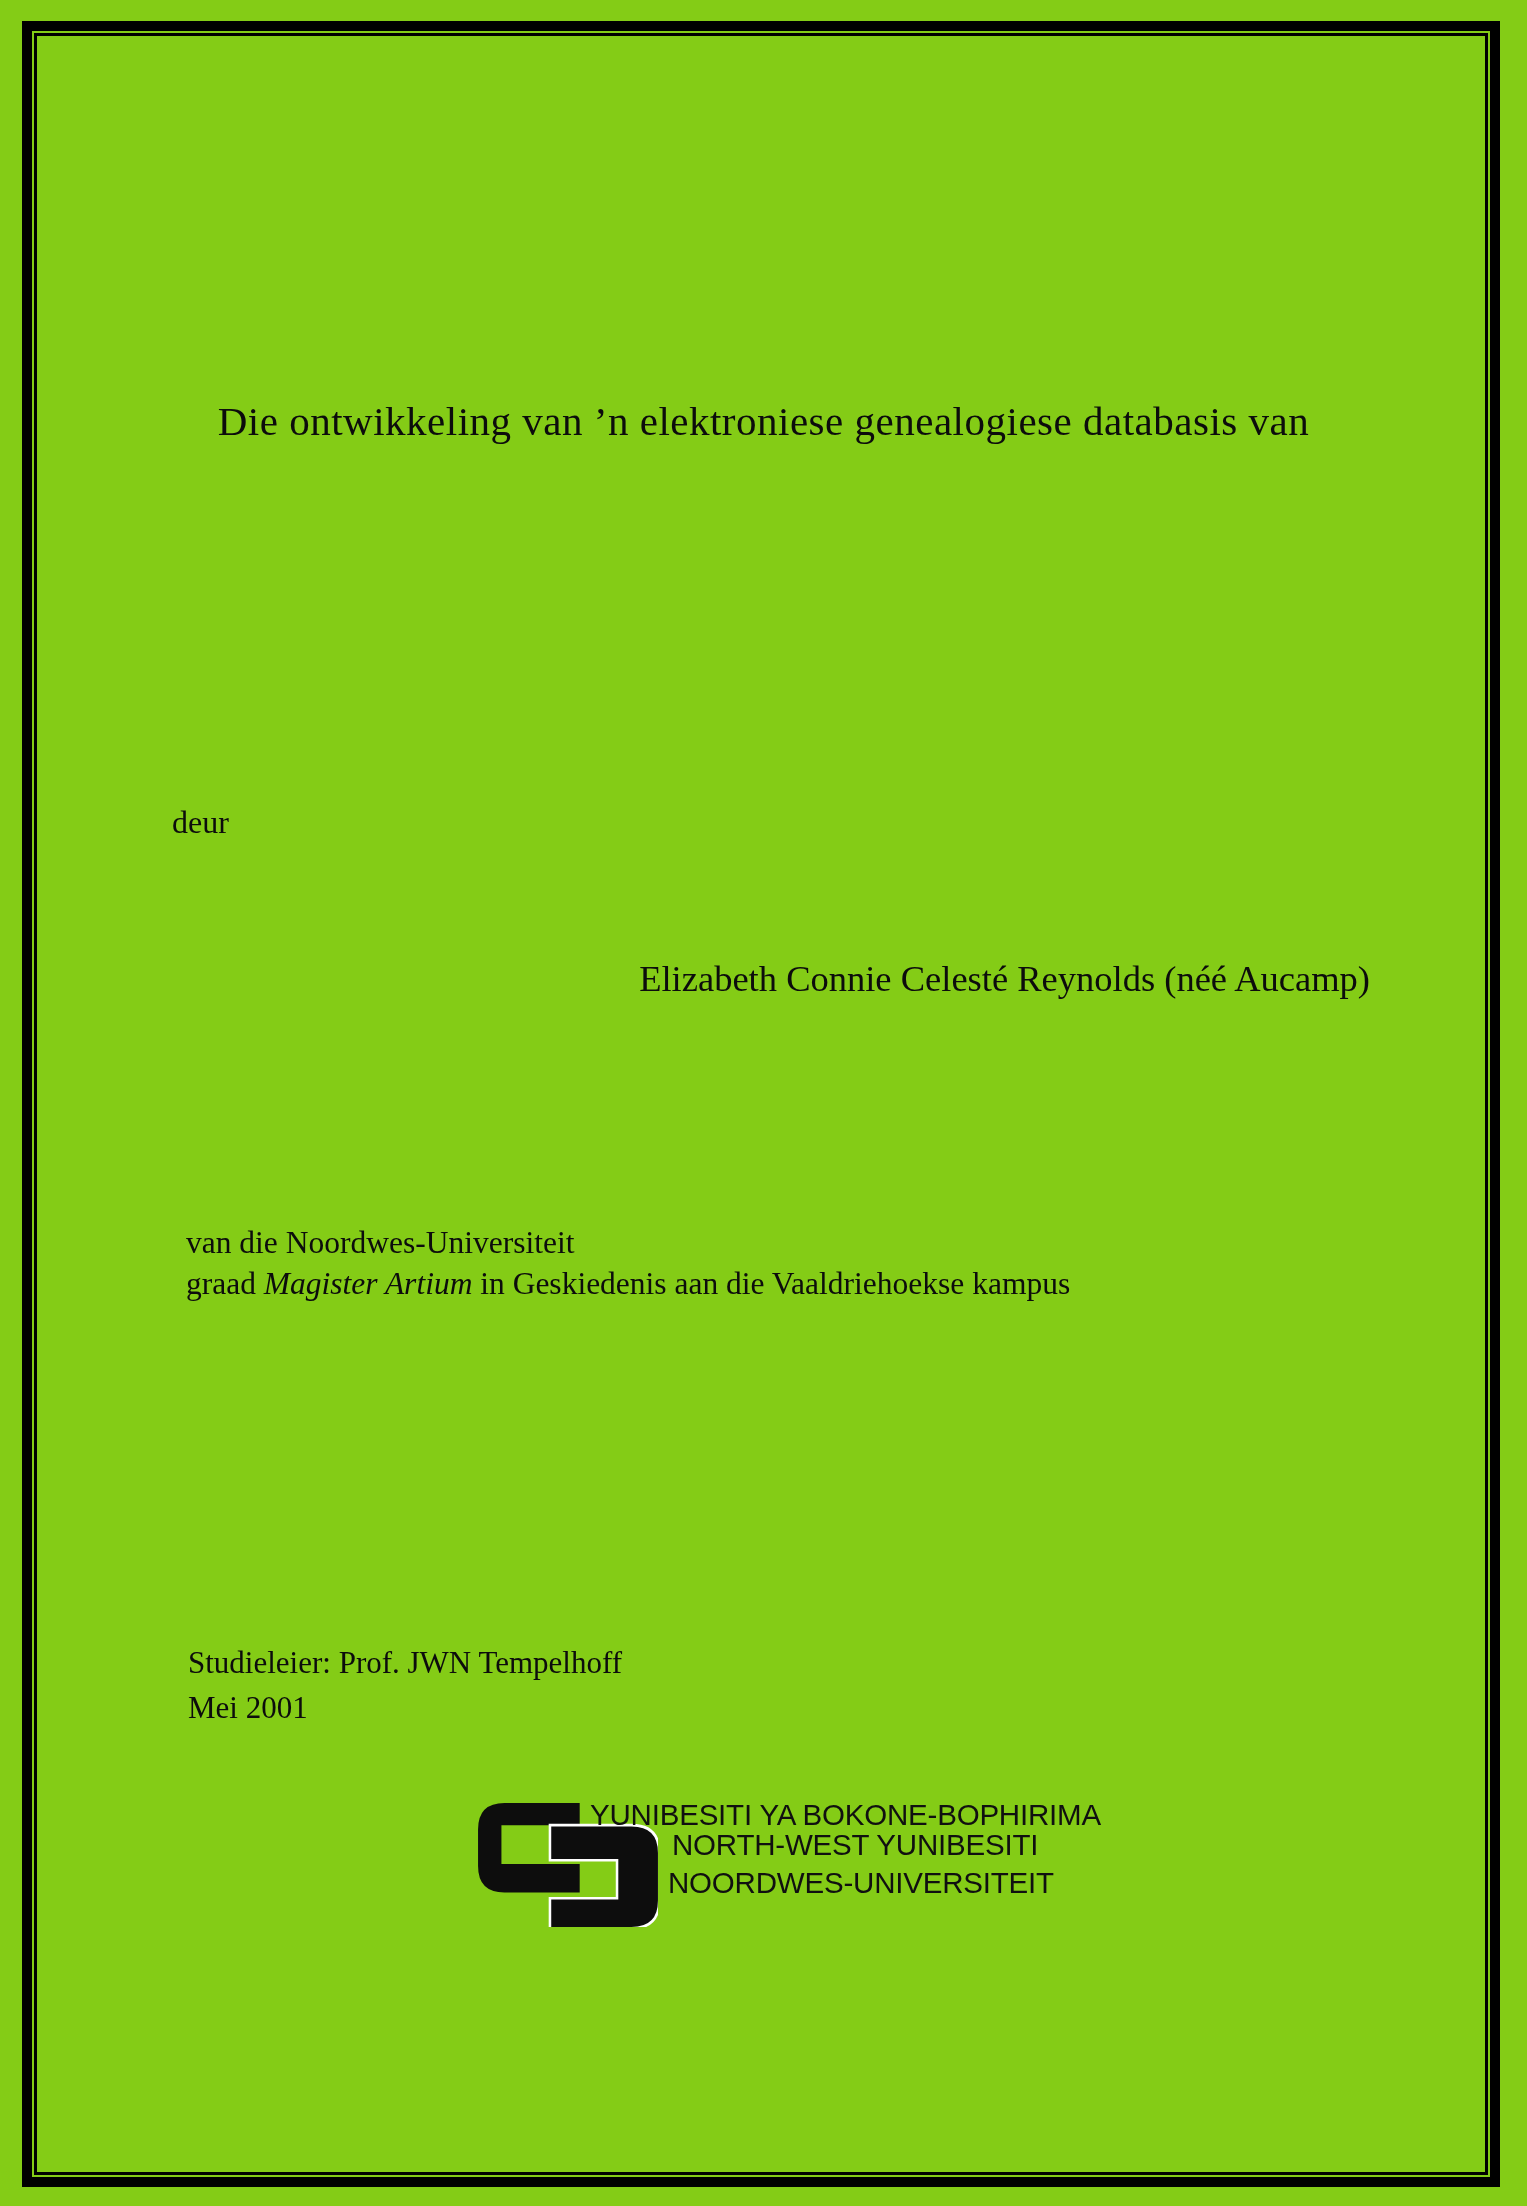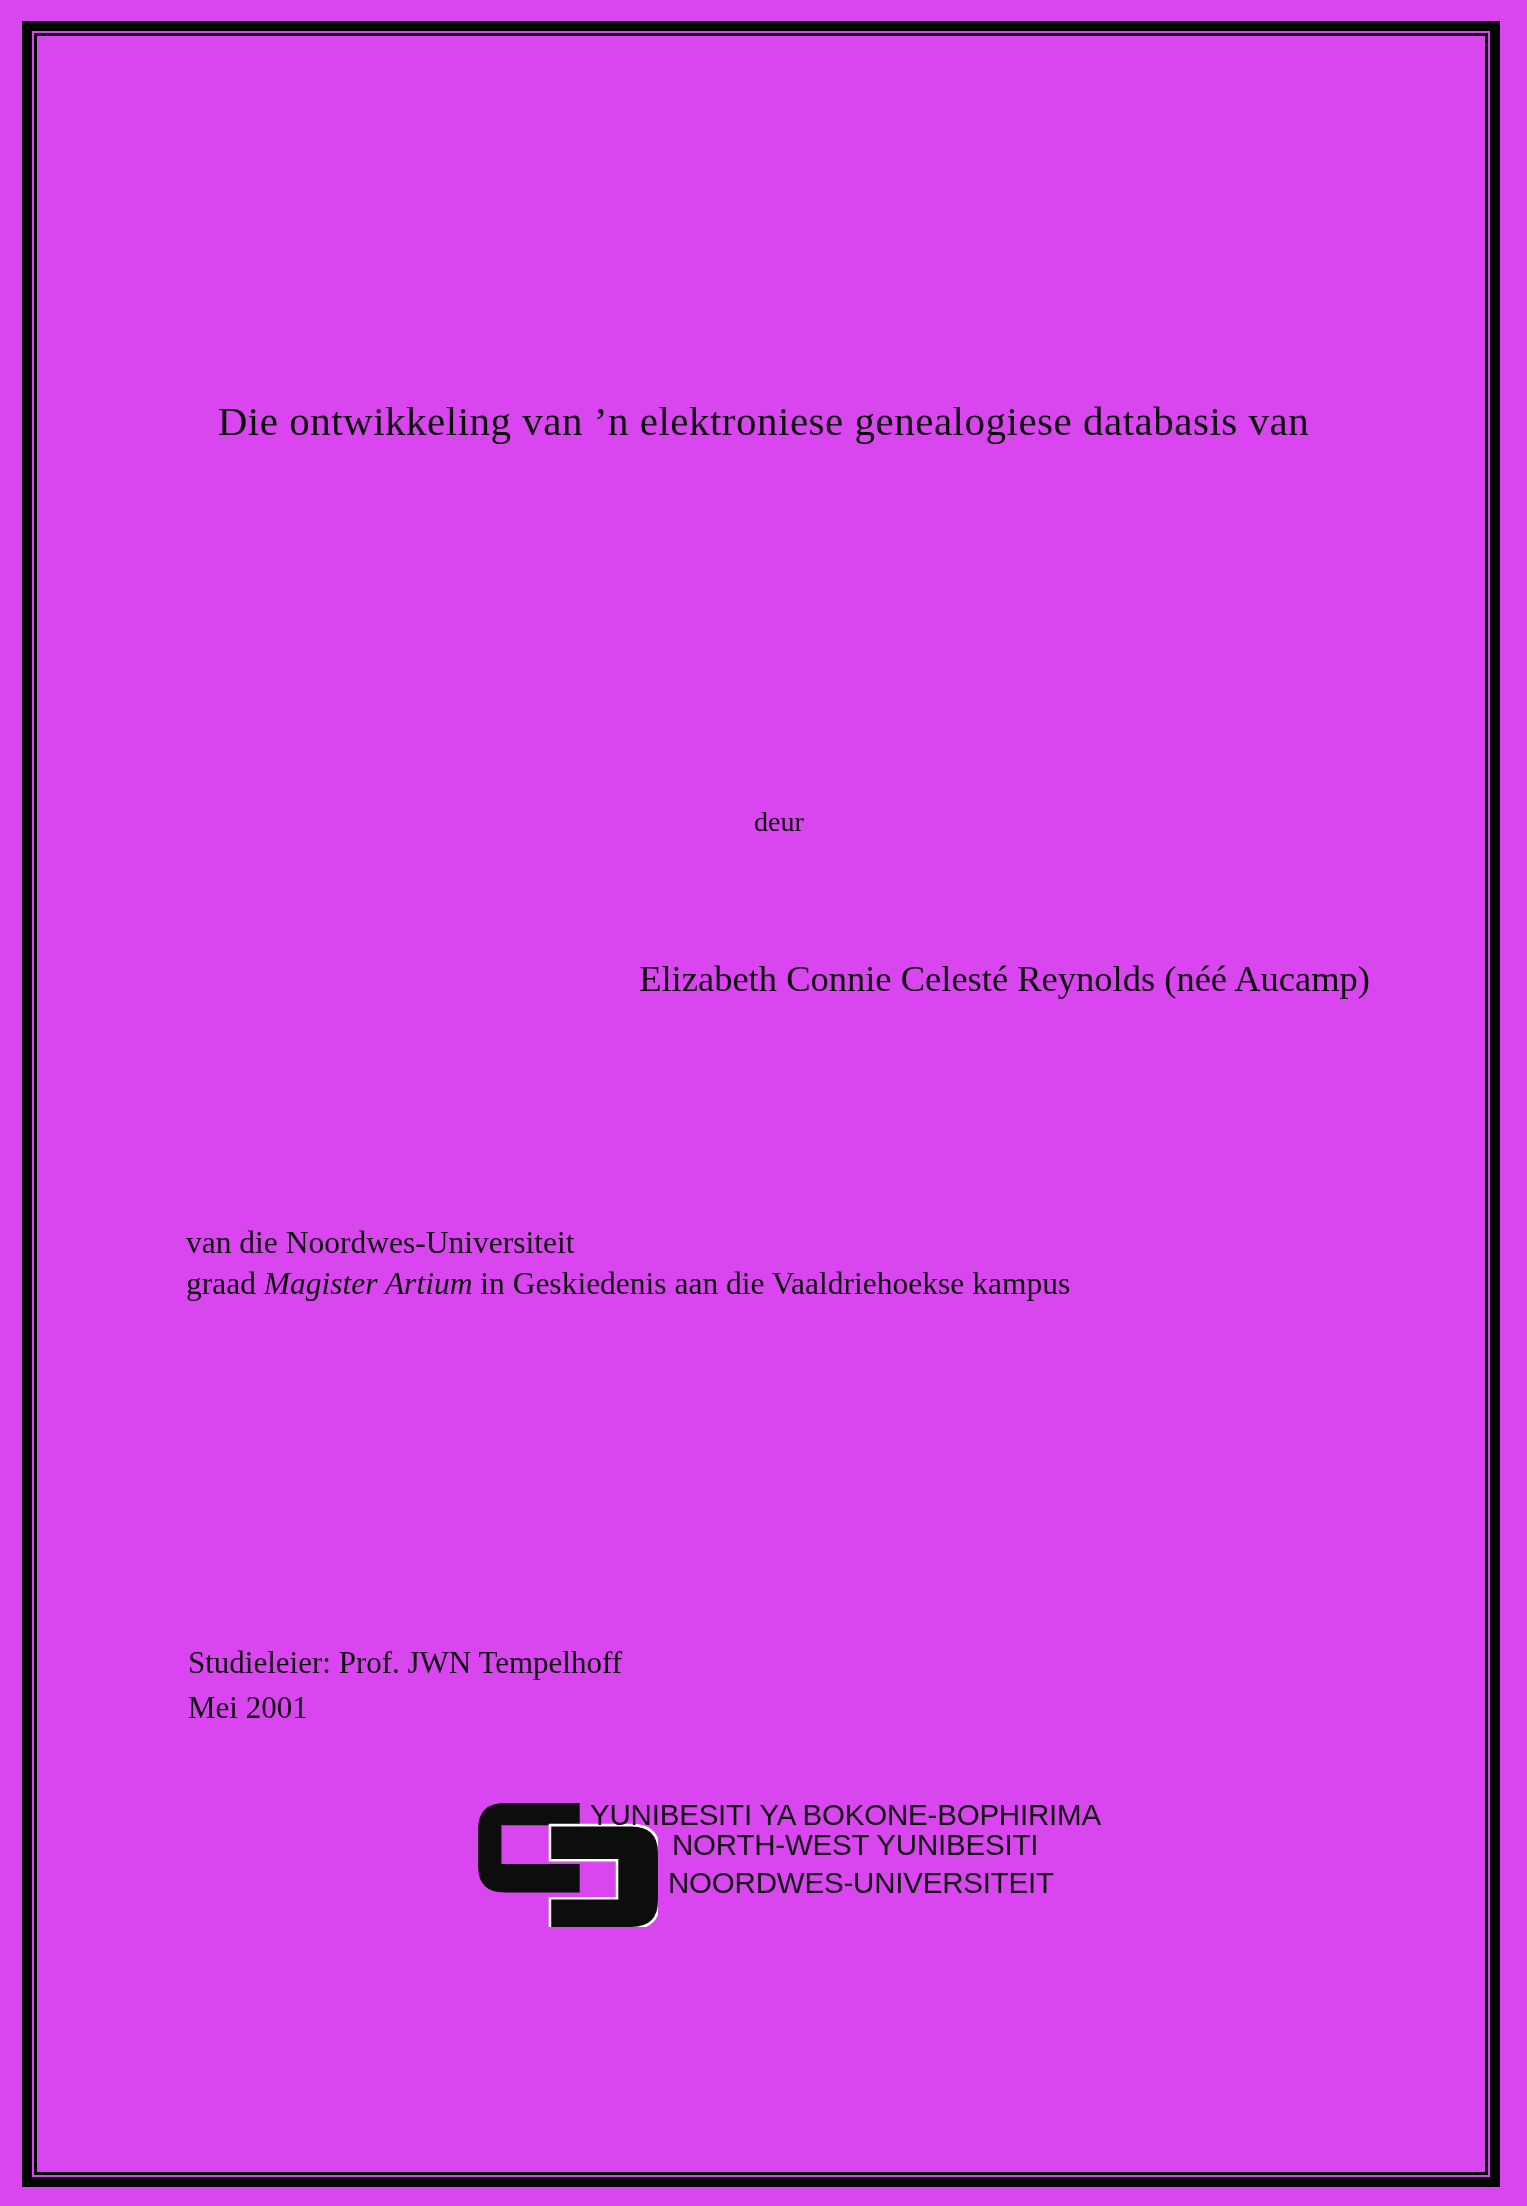--- a/index.html
+++ b/index.html
@@ -1,20 +1,20 @@
 <!DOCTYPE html>
 <html><head>
 <meta charset="utf-8">
 <style>
   html, body { margin: 0; padding: 0; background: #ffffff; }
   .page {
     position: relative;
     width: 1527px;
     height: 2206px;
-    background: #d946ef;
+    background: #84cc16;
     font-family: "Liberation Serif", "DejaVu Serif", serif;
     color: #0c0c0c;
     overflow: hidden;
   }
   
   .frame {
     position: absolute;
     left: 22px; top: 21px;
     width: 1478px; height: 2166px;
     border: 10px solid #000;
@@ -30,24 +30,24 @@
     position: absolute;
     left: 180px; top: 384px;
     width: 1167px;
     text-align: center;
     font-size: 41px;
     line-height: 74px;
     letter-spacing: 0.5px;
   }
   .byline {
     position: absolute;
-    left: 184px; top: 802px;
+    left: 172px; top: 802px;
     width: 1190px;
-    text-align: center;
-    font-size: 28px;
+    text-align: left;
+    font-size: 32px;
     line-height: 40px;
   }
   .author {
     position: absolute;
     left: 180px; top: 956px;
     width: 1190px;
     text-align: right;
     font-size: 36.5px;
     line-height: 46px;
   }

